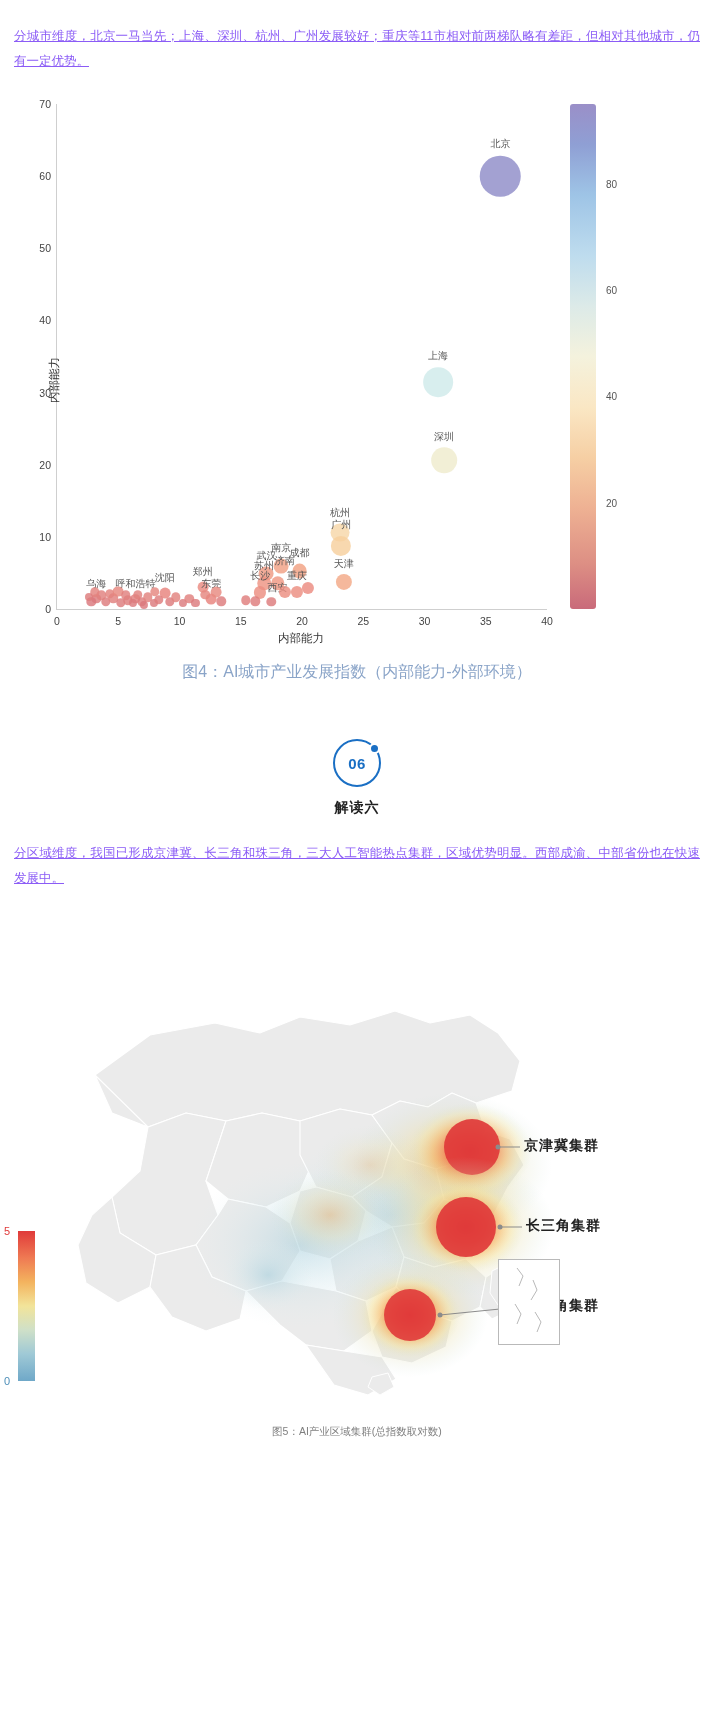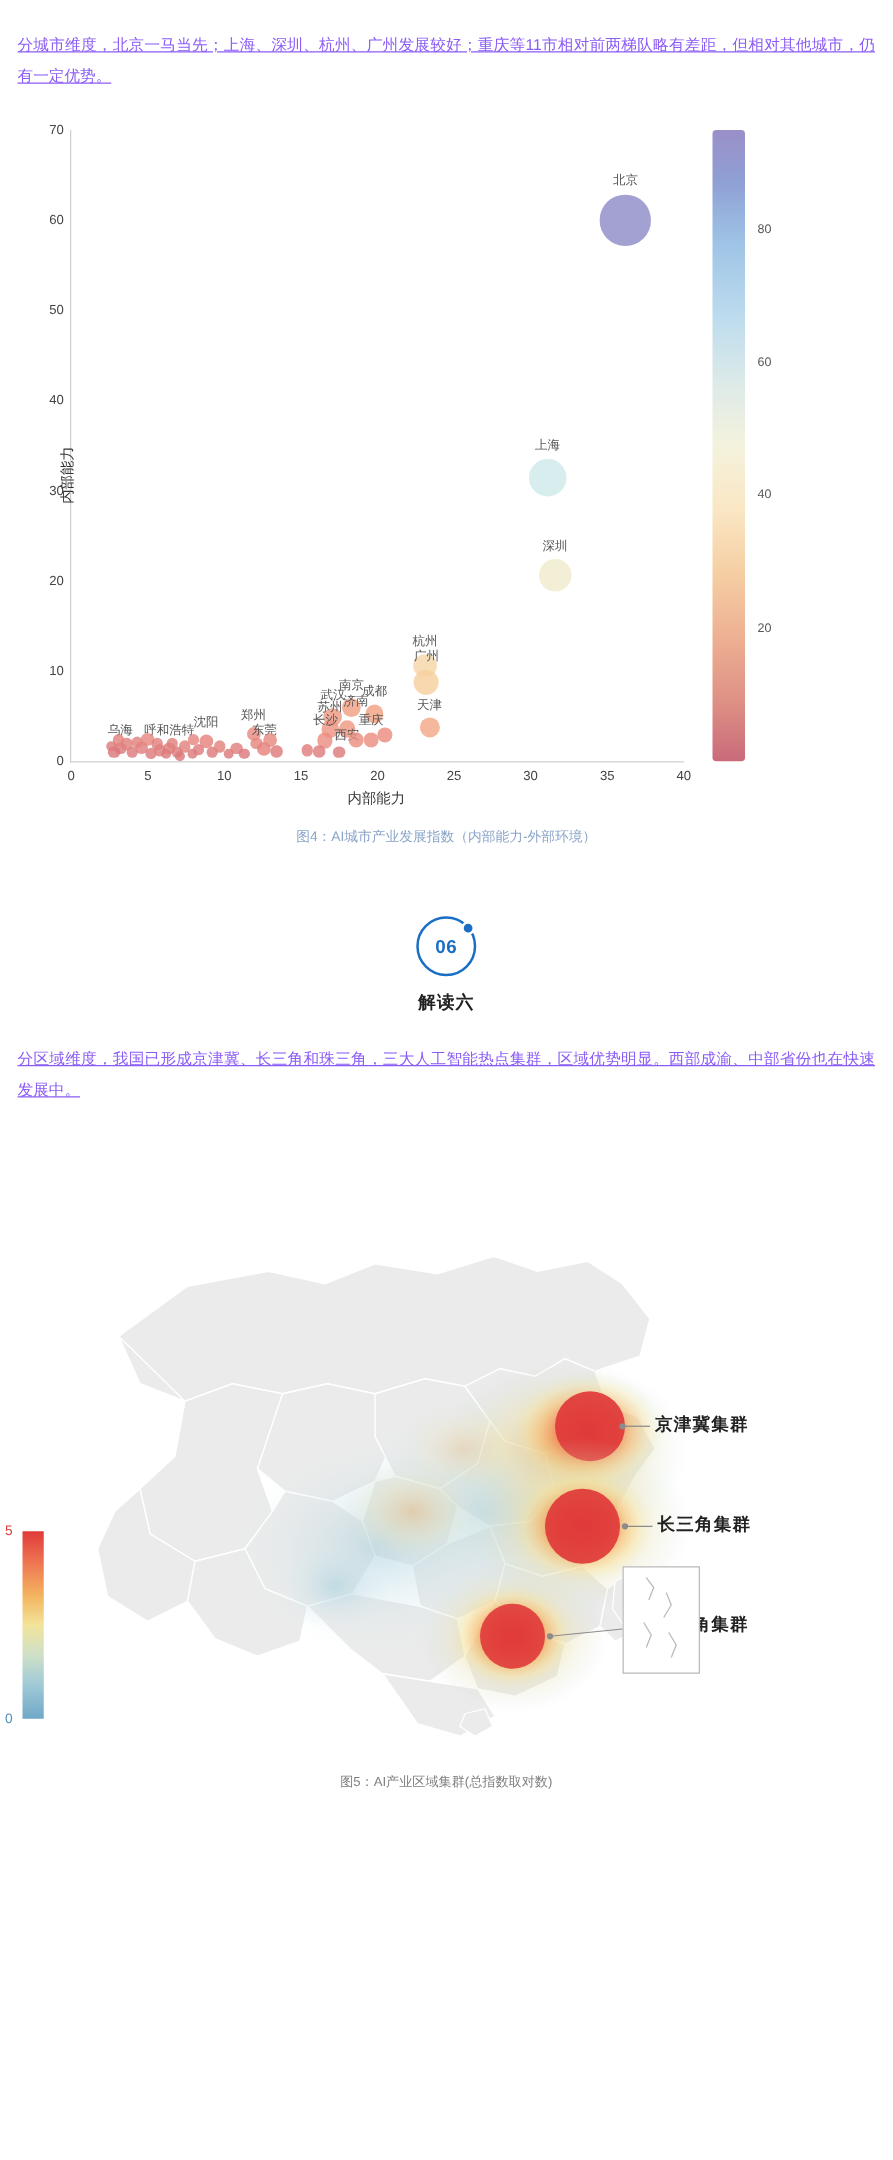--- a/index.html
+++ b/index.html
@@ -70,21 +70,21 @@
     background:linear-gradient(to top,
       #c96a7a 0%, #dd8f84 9%, #eeb193 20%, #f6cfa4 30%,
       #fae7c4 40%, #f4f2dd 50%, #dceae8 60%, #bedcee 70%,
       #9ec4e6 82%, #8f9fd4 92%, #9a8fc8 100%);
   }
   .cbar-tick{
     position:absolute;left:596px;font-size:10px;color:#555;transform:translateY(-50%);
   }
 
   .fig-cap{
-    text-align:center;font-size:11px;color:#8aa4c8;margin-top:6px;
+    text-align:center;font-size:16px;color:#8aa4c8;margin-top:6px;
   }
 
   
   .map-block{position:relative;width:584px;height:500px;margin-top:24px;background:#fff;}
   .map-anno{
     position:absolute;font-size:14px;font-weight:bold;color:#222;letter-spacing:1px;
     white-space:nowrap;
   }
   .map-legend{position:absolute;left:12px;top:316px;width:24px;height:150px;}
   .map-legend .scale{

